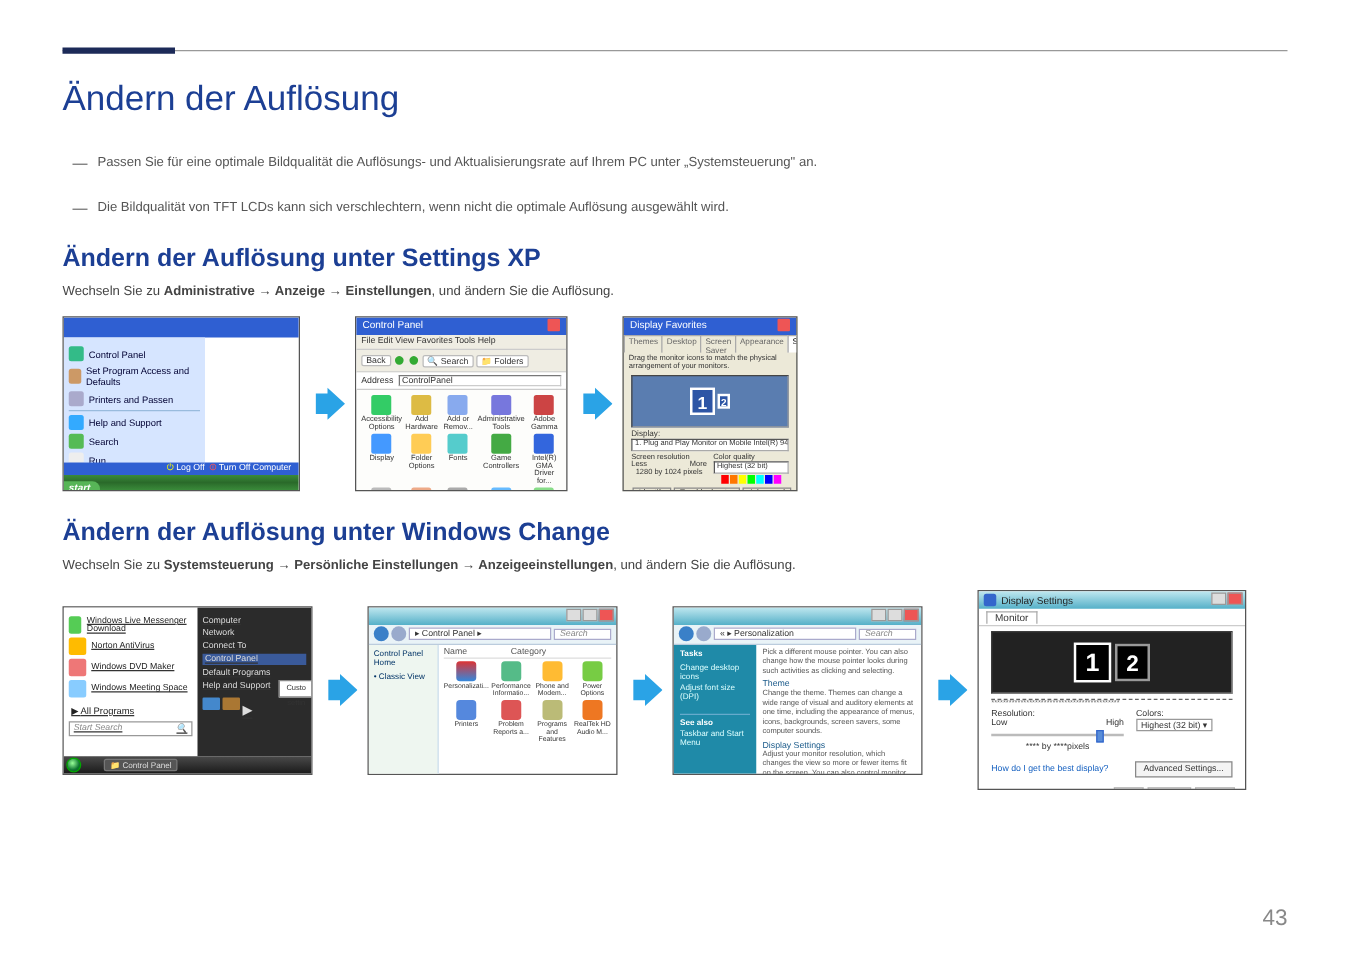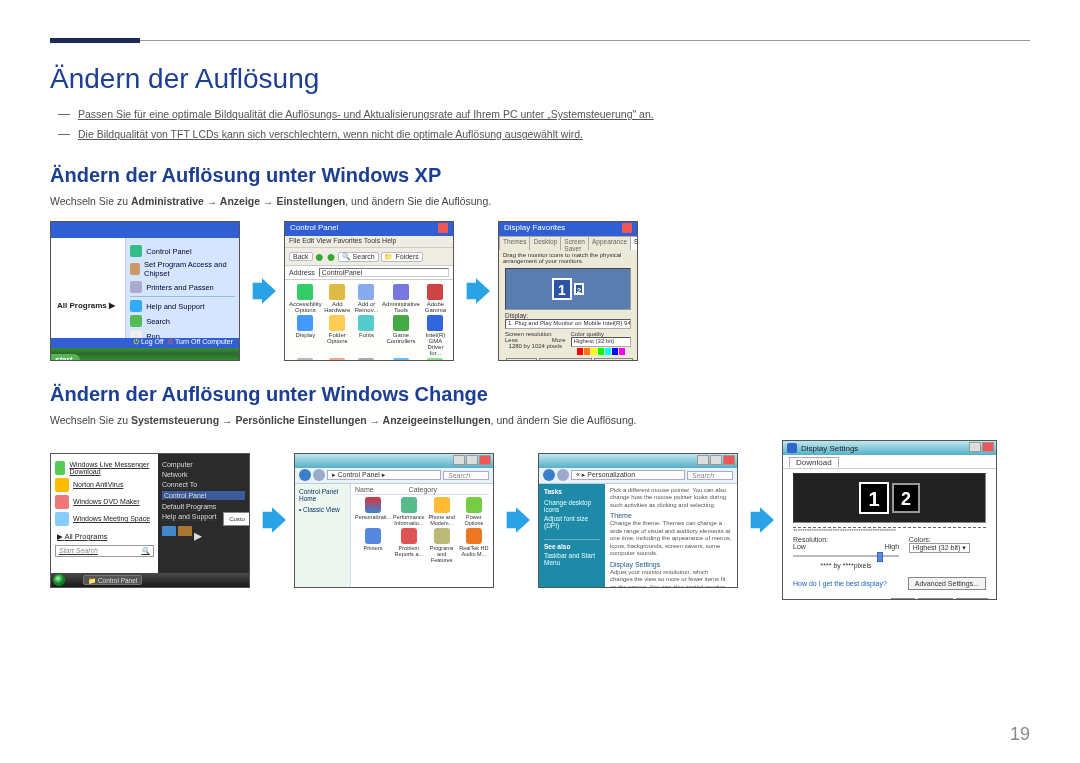--- a/index.html
+++ b/index.html
@@ -22,29 +22,28 @@
     content:'';
     position:absolute;
     left:0; top:-3px;
     width:90px; height:5px;
     background:#1c2a58;
   }
   h1.main-title {
     color:#1c3f94;
     font-size:28px;
     font-weight:500;
-    margin: 18px 0 12px 0;
+    margin: 18px 0 28px 0;
   }
   .dash-note {
     font-size:10.5px;
     color:#555;
-    margin:5px 0 3px 28px;
+    margin:21px 0 3px 28px;
     line-height:1.45;
     position:relative;
-    text-decoration:underline;
   }
   .dash-note::before {
     content:'―';
     position:absolute;
     left:-20px;
     color:#555;
     font-size:12px;
     top:-1px;
   }
   h2.sub-title {
@@ -225,43 +224,38 @@
 </head>
 <body>
 
 <div class="top-rule"></div>
 
 <h1 class="main-title">Ändern der Auflösung</h1>
 
 <p class="dash-note">Passen Sie für eine optimale Bildqualität die Auflösungs- und Aktualisierungsrate auf Ihrem PC unter „Systemsteuerung" an.</p>
 <p class="dash-note">Die Bildqualität von TFT LCDs kann sich verschlechtern, wenn nicht die optimale Auflösung ausgewählt wird.</p>
 
-<h2 class="sub-title">Ändern der Auflösung unter Windows XP</h2>
+<h2 class="sub-title">Ändern der Auflösung unter Settings XP</h2>
 <p class="instr">
   <span>Wechseln Sie zu </span><b>Administrative → Anzeige → Einstellungen</b><span>, und ändern Sie die Auflösung.</span>
 </p>
 
 <div class="row">
 
   <div class="shot xp-start">
     <div class="xp-start-top"></div>
     <div class="xp-start-body">
-      <div class="xp-white">
-        <div class="xp-allprog">
-          <span>All Programs</span> ▶
-        </div>
-      </div>
       <div class="xp-blue">
         <div class="xp-item">
             <span class="xp-ico"></span>
             <span>Control Panel</span>
           </div>
         <div class="xp-item">
             <span class="xp-ico" style="background:#c96"></span>
-            <span>Set Program Access and Chipset</span>
+            <span>Set Program Access and Defaults</span>
           </div>
         <div class="xp-item">
             <span class="xp-ico" style="background:#aac"></span>
             <span>Printers and Passen</span>
           </div>
         <div style="border-top:1px solid #9bd;margin:2px 0"></div>
         <div class="xp-item">
             <span class="xp-ico" style="background:#3af"></span>
             <span>Help and Support</span>
           </div>
@@ -592,21 +586,21 @@
   <div class="shot vi-disp">
     <div class="vi-disp-title">
       <span class="di"></span>
       <span>Display Settings</span>
       <div class="wbtns">
           <span class="wb"></span>
           <span class="wb r"></span>
         </div>
     </div>
     <div class="vi-disp-tab">
-        <span>Download</span>
+        <span>Monitor</span>
       </div>
     <div class="vi-mon-area">
       <div class="vi-mon vm1">1</div>
       <div class="vi-mon vm2">2</div>
     </div>
     <div class="vi-sep">********************************************</div>
     <div class="vi-row2">
       <div style="width:55%">
         <div>Resolution:</div>
         <div style="display:flex;justify-content:space-between">
@@ -628,13 +622,13 @@
       <span class="vi-btn" style="margin:6px 10px">Advanced Settings...</span>
     </div>
     <div class="vi-btnrow">
       <div class="vi-btn">OK</div>
       <div class="vi-btn">Cancel</div>
       <div class="vi-btn">Apply</div>
     </div>
   </div>
 </div>
 
-<div class="page-num">19</div>
+<div class="page-num">43</div>
 
 </body></html>

